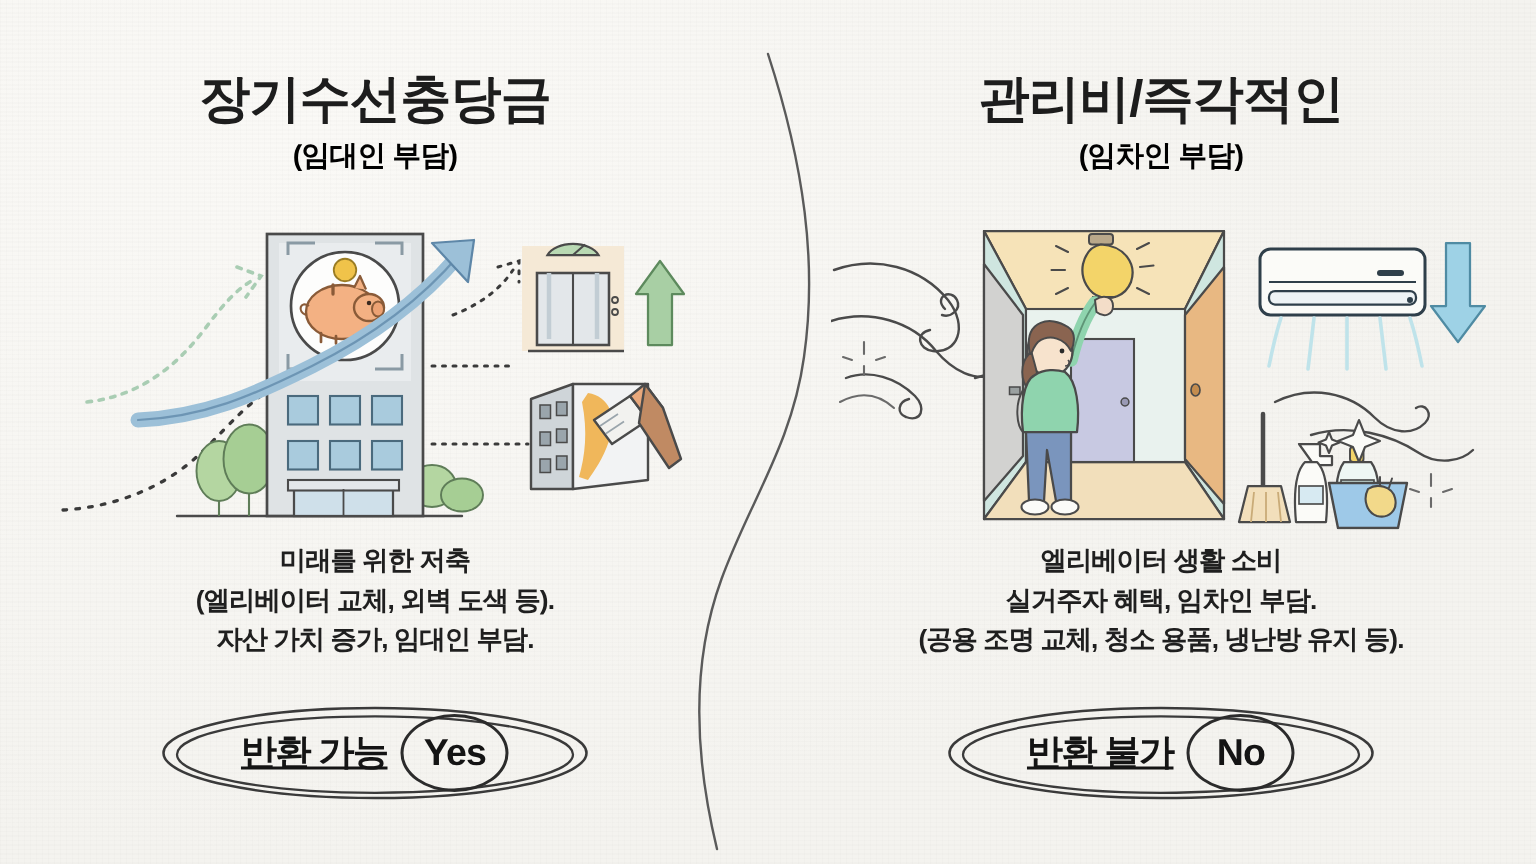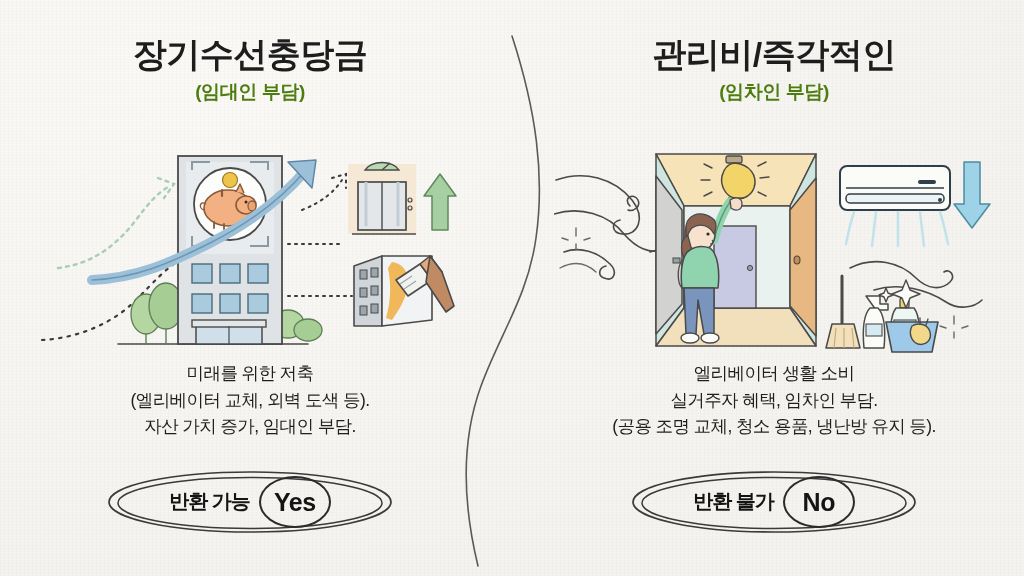--- a/index.html
+++ b/index.html
@@ -18,54 +18,54 @@
       radial-gradient(ellipse at 20% 15%, #faf9f6 0%, #f4f3ef 70%);
     pointer-events:none;
   }
   .stage{position:absolute;inset:0;}
   .divider{position:absolute;left:0;top:0;width:1024px;height:576px;pointer-events:none;}
 
   .col{position:absolute;top:0;width:500px;height:576px;}
   .col-left{left:0;}
   .col-right{left:524px;}
 
-  .title-wrap{position:absolute;top:36px;left:0;width:100%;text-align:center;}
+  .title-wrap{position:absolute;top:48px;left:0;width:100%;text-align:center;}
   .title{
     display:inline-block;position:relative;
     font-size:34px;font-weight:bold;letter-spacing:-0.5px;
     color:#1d1d1d;line-height:1.1;padding:0 6px;
   }
   .title .hl{
     position:absolute;left:0;right:0;bottom:2px;height:14px;
     border-radius:7px;z-index:-1;
   }
   .subtitle{
-    margin-top:6px;font-size:19px;font-weight:bold;color:#4d7c0f;
+    margin-top:6px;font-size:19px;font-weight:bold;color:#000000;
     text-align:center;letter-spacing:-0.4px;
   }
 
   .art{position:absolute;top:148px;left:0;width:100%;height:205px;}
   .art svg{display:block;margin:0 auto;}
 
   .body-text{
     position:absolute;top:360px;left:0;width:100%;text-align:center;
-    font-size:17.5px;font-weight:normal;line-height:1.52;color:#1f1f1f;
+    font-size:17.5px;font-weight:bold;line-height:1.52;color:#1f1f1f;
     letter-spacing:-0.6px;
   }
   .body-text div{white-space:nowrap;}
 
   .badge{position:absolute;top:468px;left:50%;transform:translateX(-50%);
     width:300px;height:68px;}
   .badge svg{position:absolute;inset:0;}
   .badge-inner{
     position:absolute;inset:0;display:flex;align-items:center;justify-content:center;
     gap:9px;
   }
-  .badge-ko{font-size:20px;font-weight:bold;letter-spacing:-1px;color:#141414;
-    position:relative;top:-1px;}
+  .badge-ko{font-size:24px;font-weight:bold;letter-spacing:-1px;color:#141414;
+    position:relative;top:-1px;text-decoration:underline;}
   .badge-en{
     font-size:25px;font-weight:bold;color:#141414;
     width:68px;height:48px;border:2.2px solid #2b2b2b;border-radius:50%;
     display:flex;align-items:center;justify-content:center;
     letter-spacing:-0.5px;
     text-align:center;
   }
 </style>
 </head>
 <body>

